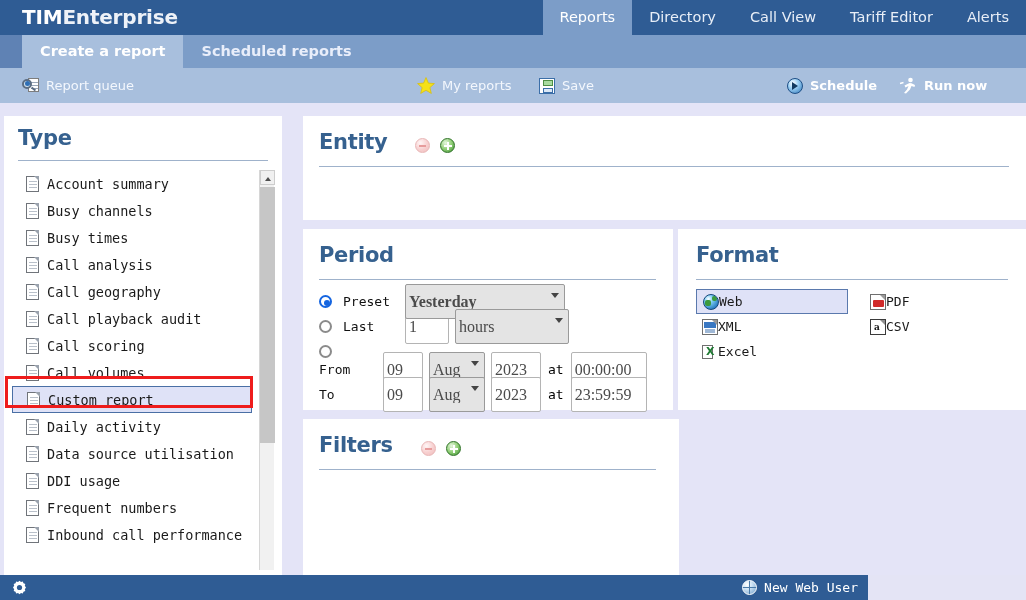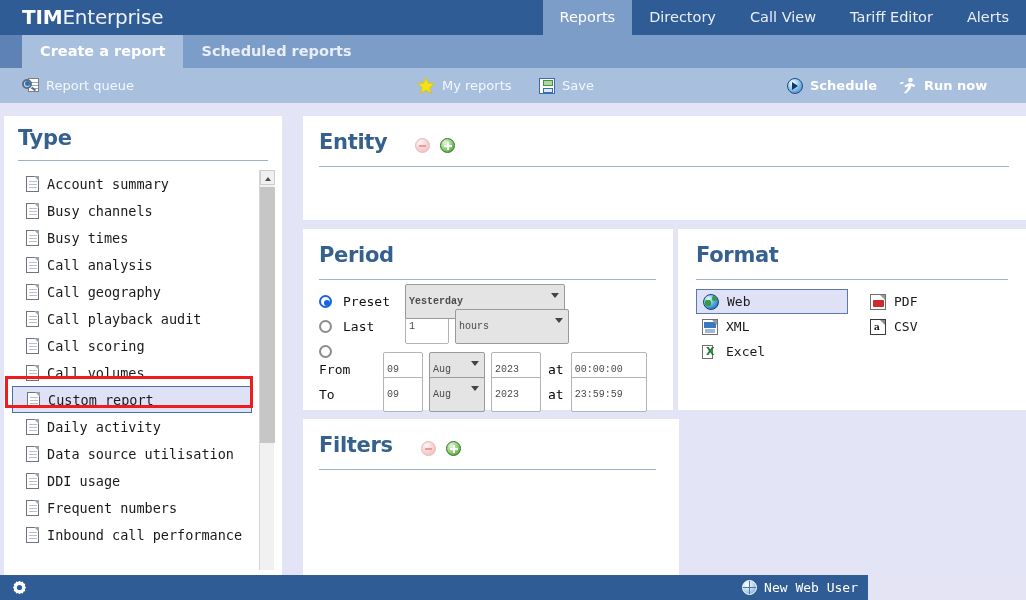--- a/index.html
+++ b/index.html
@@ -15,21 +15,21 @@
   .brandbar {
     position: absolute; left: 0; top: 0; width: 1026px; height: 35px;
     background: #2f5c94;
   }
   .brandbar .logo {
     position: absolute; left: 22px; top: 5px;
     font-size: 20px; color: #ffffff; letter-spacing: -0.2px;
     white-space: nowrap;
   }
   .brandbar .logo b { font-weight: bold; }
-  .brandbar .logo span.light { font-weight: normal; color: #eef2f8; }
+  .brandbar .logo span.light { font-weight: bold; color: #eef2f8; }
 
   .topnav { position: absolute; right: 0; top: 0; height: 35px; display: flex; }
   .topnav .titem {
     height: 35px; line-height: 35px; padding: 0 17px;
     color: #e8eef7; font-size: 14.5px; white-space: nowrap;
     cursor: pointer;
   }
   .topnav .titem.active {
     background: #7c9dc8; color: #ffffff;
   }
@@ -241,21 +241,21 @@
     position: relative;
   }
   .radio.on { border-color: #1565e0; }
   .radio.on:after {
     content: ""; position: absolute; left: 2.5px; top: 2.5px;
     width: 6px; height: 6px; border-radius: 50%; background: #1565e0;
   }
   .pf-lbl { margin-left: 11px; width: 62px; color: #111; }
 
   select.sel-ctl, input.txt-ctl {
-    font-family: Liberation Mono, monospace; font-size: 10px;
+    font-family: Liberation Serif, serif; font-size: 16px;
     color: #4b4b4b; height: 35px; padding: 0 3px;
   }
   select.sel-ctl {
     background: #e4e4e4; border: 1px solid #9a9a9a; border-radius: 2px;
     -webkit-appearance: none; appearance: none;
     padding-right: 18px;
   }
   .selwrap { position: relative; display: inline-block; }
   .selwrap:after {
     content: ""; position: absolute; right: 6px; top: 9px;
@@ -269,21 +269,21 @@
 
   .dr { position: absolute; left: 16px; top: 128px;
         font-family: "DejaVu Sans Mono", monospace; font-size: 13px; }
   .dr-row { display: flex; align-items: center; height: 25px; }
   .dr-lbl { width: 40px; color: #111; }
 
   
   .fmt-grid { position: absolute; left: 18px; top: 60px; }
   .fmt-col { position: absolute; top: 0; }
   .fmt-item {
-    display: flex; align-items: center; gap: 8px;
+    display: flex; align-items: center; 
     height: 25px; padding: 0 6px; cursor: pointer;
     font-size: 13px; font-family: "DejaVu Sans Mono", monospace; color: #1a1a1a;
   }
   .fmt-item.sel {
     background: #dfe2f7; border: 1px solid #5a79ad; width: 152px;
   }
   .fi { width: 16px; height: 16px; flex: none; position: relative; }
 
   .fi-web { border-radius: 50%;
     background: radial-gradient(circle at 32% 28%, #ffffff 0%, #7fd0f5 30%, #1a6fb8 85%);

